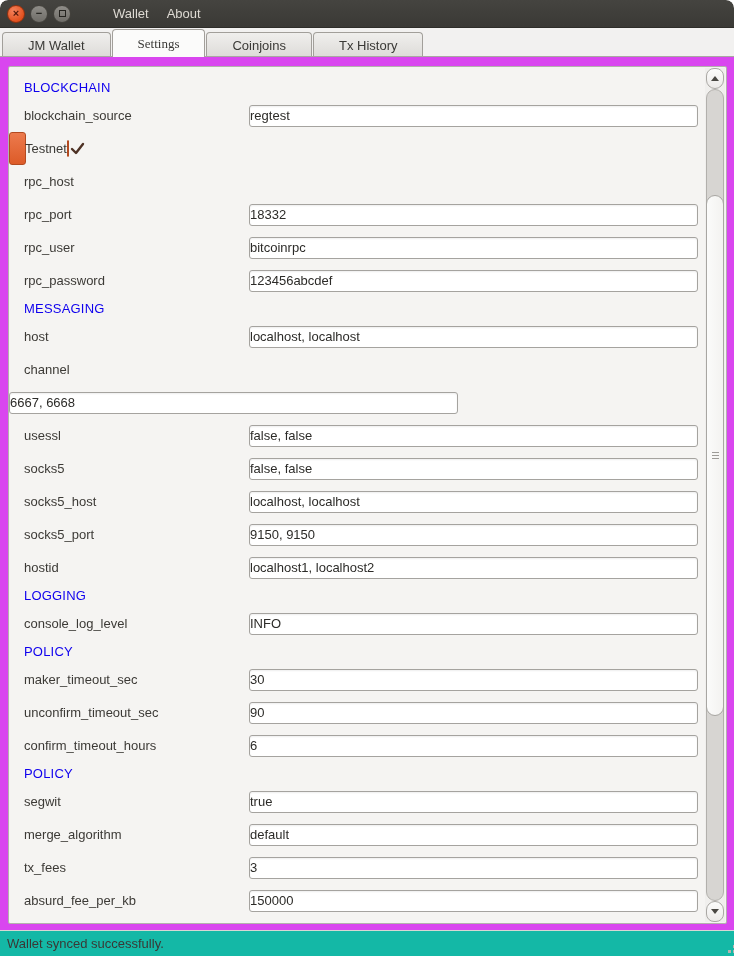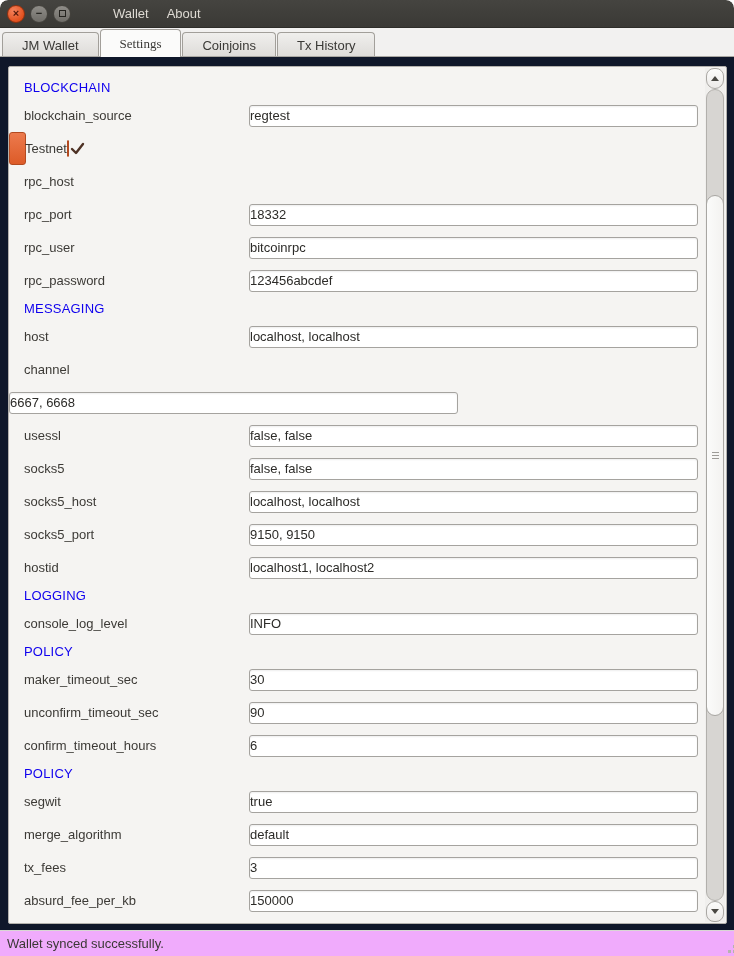--- a/index.html
+++ b/index.html
@@ -57,37 +57,37 @@
   .tabbar .pane-line {
     position: absolute; bottom: 0; left: 0; right: 0; height: 1px;
     background: #a9a7a2;
   }
   .tabs { position: absolute; bottom: 0; left: 2px; display: flex; align-items: flex-end; }
   .tab {
     height: 25px;
     background: linear-gradient(#f0efed, #dddbd8);
     border: 1px solid #a29f9a; border-bottom: none;
     border-radius: 4px 4px 0 0;
-    padding: 0 19px;
+    padding: 0 25px;
     display: flex; align-items: center;
     font-size: 13px; color: #3a3936;
     margin-right: 1px;
     position: relative;
   }
   .tab.active {
     height: 28px;
     background: #fbfbfa;
     z-index: 2;
     font-family: Liberation Serif, serif;
   }
 
   
   .pane {
     position: absolute; top: 57px; left: 0; right: 0; bottom: 26px;
-    background: #0f172a;
+    background: #d946ef;
   }
   .scrollarea {
     position: absolute; left: 8px; top: 9px; width: 719px; height: 858px;
     background: #f5f4f2;
     border: 1px solid #b3b1ad;
     border-radius: 2px;
     overflow: hidden;
   }
   .form { position: absolute; top: 0; left: 0; width: 699px; padding-top: 9px; }
 
@@ -152,21 +152,21 @@
     border: 1px solid #a8a6a2;
     border-radius: 9px;
     display: flex; align-items: center; justify-content: center;
   }
   .sb-grip { display: flex; flex-direction: column; gap: 2px; }
   .sb-grip span { display: block; width: 7px; height: 1px; background: #9d9b97; }
 
   
   .statusbar {
     position: absolute; left: 0; right: 0; bottom: 0; height: 26px;
-    background: #f0abfc;
+    background: #14b8a6;
     border-top: 1px solid #d8d6d3;
     display: flex; align-items: center;
     padding-left: 7px;
   }
   .status-text { font-size: 13px; color: #3a3835; }
   .resize-grip {
     position: absolute; right: 3px; bottom: 3px; width: 3px; height: 3px;
     background: #b5b3af;
     box-shadow: 10px 0 0 #b5b3af, 10px -5px 0 #b5b3af,
                 5px 0 0 #b5b3af, 5px -5px 0 #b5b3af, 10px -10px 0 #b5b3af;

